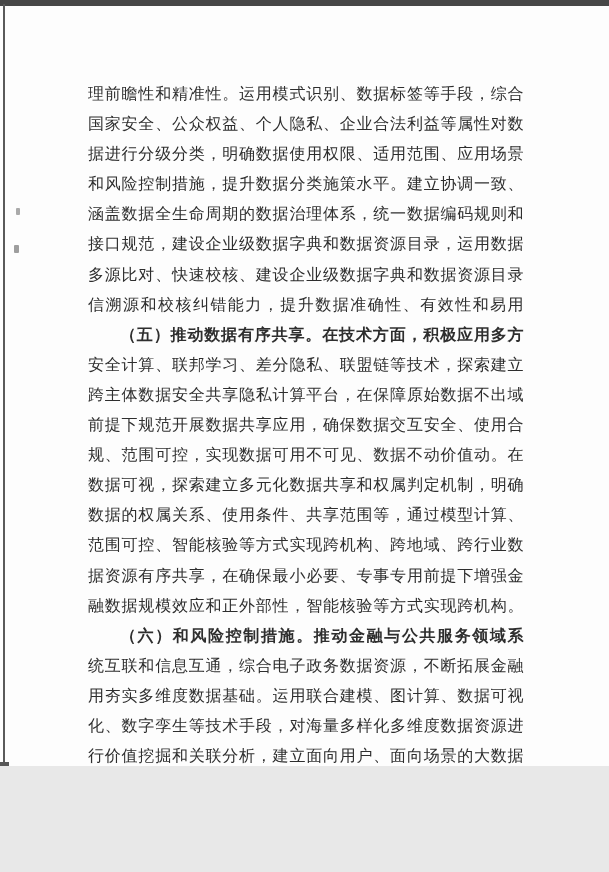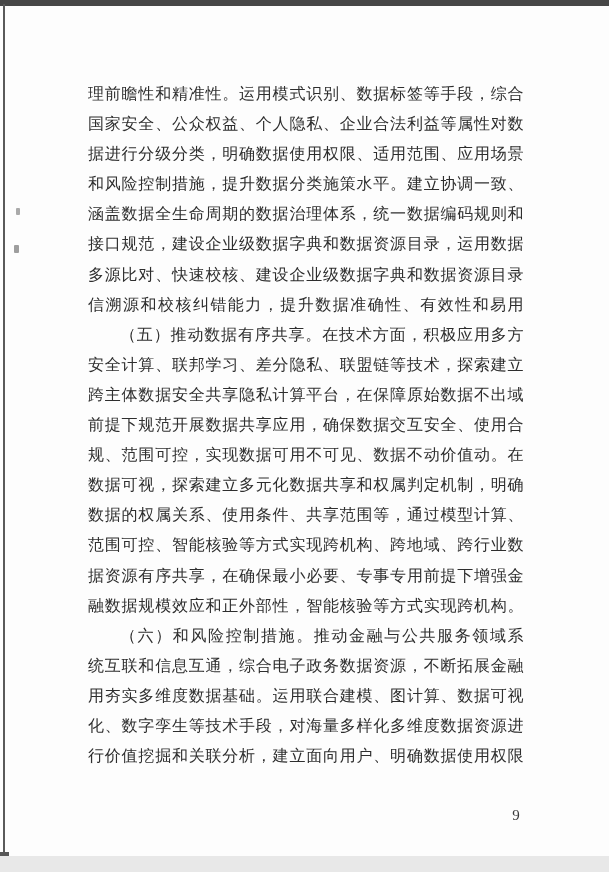--- a/index.html
+++ b/index.html
@@ -1,19 +1,19 @@
 <!DOCTYPE html>
 <html><head>
 <meta charset="utf-8">
 <style>
   html, body { margin: 0; padding: 0; background: #e8e8e8; }
   .screen {
     position: relative;
     width: 609px;
-    height: 856px;
+    height: 766px;
     background: #fdfdfd;
     overflow: hidden;
     font-family: "Liberation Serif", serif;
   }
   
   .top-edge {
     position: absolute; top: 0; left: 0;
     width: 609px; height: 6px;
     background: #474747;
   }
@@ -41,21 +41,21 @@
   .line {
     font-size: 16px;
     line-height: 30.1px;
     height: 30.1px;
     color: #2e2e2e;
     text-align: justify;
     text-align-last: justify;
     overflow: hidden;
     letter-spacing: 0.4px;
   }
-  .line.indent { padding-left: 32px; }
+  .line.indent { padding-left: 32px; font-weight: bold; }
 
   .page-number {
     position: absolute;
     left: 502px;
     top: 807px;
     width: 28px;
     text-align: center;
     font-size: 15px;
     color: #3a3a3a;
   }
@@ -87,18 +87,18 @@
     <div class="line">规、范围可控，实现数据可用不可见、数据不动价值动。在</div>
     <div class="line">数据可视，探索建立多元化数据共享和权属判定机制，明确</div>
     <div class="line">数据的权属关系、使用条件、共享范围等，通过模型计算、</div>
     <div class="line">范围可控、智能核验等方式实现跨机构、跨地域、跨行业数</div>
     <div class="line">据资源有序共享，在确保最小必要、专事专用前提下增强金</div>
     <div class="line">融数据规模效应和正外部性，智能核验等方式实现跨机构。</div>
     <div class="line indent">（六）和风险控制措施。推动金融与公共服务领域系</div>
     <div class="line">统互联和信息互通，综合电子政务数据资源，不断拓展金融</div>
     <div class="line">用夯实多维度数据基础。运用联合建模、图计算、数据可视</div>
     <div class="line">化、数字孪生等技术手段，对海量多样化多维度数据资源进</div>
-    <div class="line">行价值挖掘和关联分析，建立面向用户、明确数据使用权限</div>
+    <div class="line">行价值挖掘和关联分析，建立面向用户、面向场景的大数据</div>
   </div>
 
   <div class="page-number">9</div>
 
 </div>
 
 </body></html>

